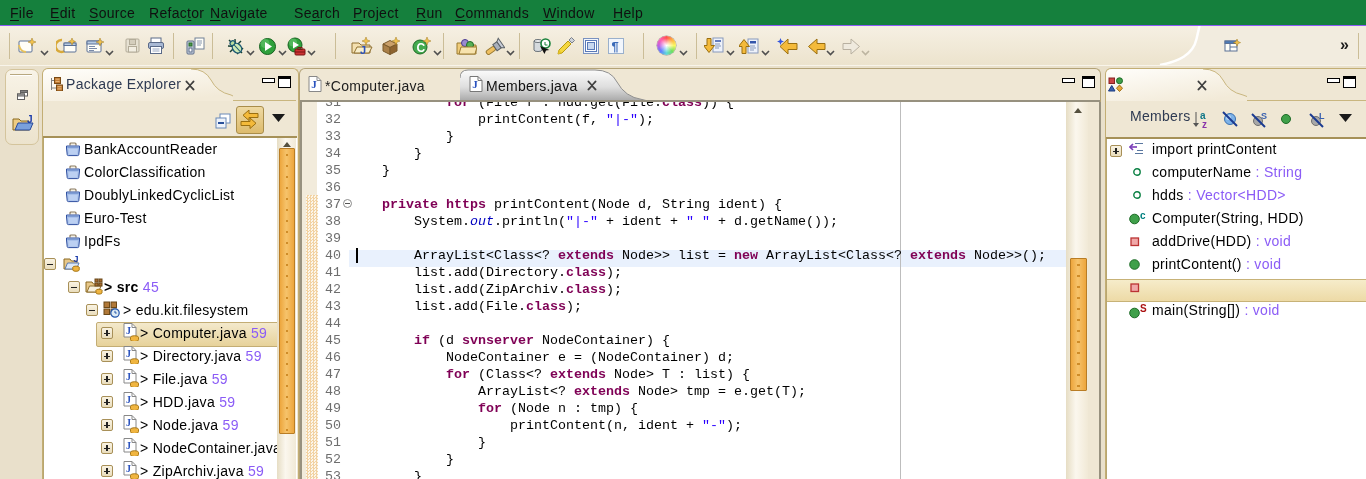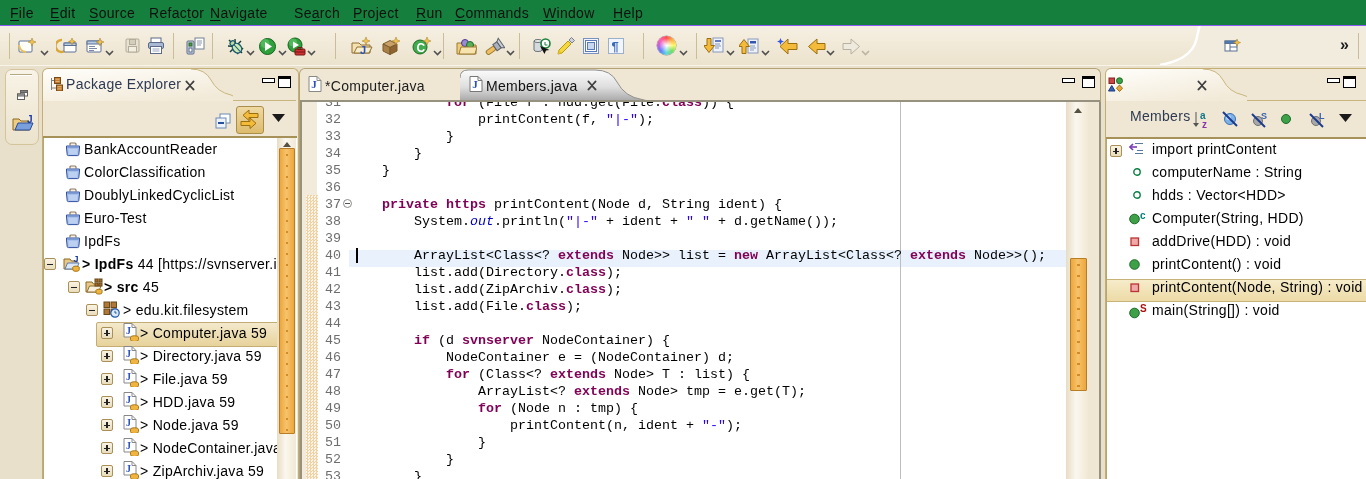--- a/index.html
+++ b/index.html
@@ -8,21 +8,21 @@
 .abs{position:absolute;}
 .mi{position:absolute;top:5px;font-size:14px;color:#101010;letter-spacing:0.3px;}
 .mi u{text-decoration:underline;text-underline-offset:2px;}
 .tsep{position:absolute;top:33px;width:1px;height:26px;background:#cbbd97;}
 .ticon{position:absolute;top:37px;}
 .chev{position:absolute;top:42px;}
 .vtitle{position:absolute;font-size:14px;color:#2e3a52;white-space:nowrap;letter-spacing:0.3px;}
 .minbtn{position:absolute;width:11px;height:3px;border:1px solid #000;background:#fff;}
 .maxbtn{position:absolute;width:11px;height:8px;border:1px solid #000;border-top:3.5px solid #000;background:#fff;}
 .trow{position:absolute;font-size:14px;color:#000;white-space:nowrap;letter-spacing:0.3px;}
-.gray{color:#000000;}
+.gray{color:#8b5cf6;}
 .pm{position:absolute;width:10px;height:10px;background:linear-gradient(#f9f3e3,#e9ddbd);border:1px solid #a89058;border-radius:2px;}
 .pm i{position:absolute;left:2px;top:4.5px;width:6px;height:1.5px;background:#222;}
 .pm.plus i:after{content:"";position:absolute;left:2.25px;top:-2.25px;width:1.5px;height:6px;background:#222;}
 .k{font-weight:bold;color:#7f0055;}
 .s{color:#2a00ff;}
 .f{font-style:italic;color:#0000c0;}
 .cl{position:absolute;font-family:"Liberation Mono",monospace;font-size:13.33px;line-height:17px;white-space:pre;color:#000;}
 .ln{position:absolute;width:24px;text-align:right;font-family:"Liberation Mono",monospace;font-size:13.33px;line-height:17px;color:#6e6e6e;}
 .mrow{position:absolute;font-size:14px;color:#000;white-space:nowrap;letter-spacing:0.3px;}
 </style>
@@ -356,21 +356,20 @@
   <span class="pm" style="left:0px;top:120px">
         <i></i>
       </span>
   <svg class="abs" style="left:19px;top:117px" width="18" height="17">
         <path d="M1 14 L1 4 L7 4 L8.5 6 L14 6 L14 14 Z" fill="#e8c88a" stroke="#8a6820"></path>
         <path d="M2 14 L4.5 8 L16 8 L13.5 14 Z" fill="#dce8f8" stroke="#5a7ab0"></path>
         <text x="10.5" y="7" font-size="9" font-weight="bold" fill="#1a3aaa" font-family="Liberation Sans">J</text>
         <ellipse cx="13" cy="12.5" rx="3.2" ry="1.4" fill="#f0b540" stroke="#a87818"></ellipse>
         <path d="M9.8 12.5 v2.4 a3.2 1.4 0 0 0 6.4 0 v-2.4" fill="#f0b540" stroke="#a87818"></path>
       </svg>
-  <span class="trow" style="left:38px;top:118px"><b>&gt; IpdFs</b> <span class="gray">44 [https://svnserver.i</span></span>
   <span class="pm" style="left:24px;top:143px">
         <i></i>
       </span>
   <svg class="abs" style="left:41px;top:140px" width="19" height="17">
         <path d="M1 14 L1 4 L7 4 L8.5 6 L14 6 L14 14 Z" fill="#e8c88a" stroke="#8a6820"></path>
         <path d="M2 14 L4.5 8 L16 8 L13.5 14 Z" fill="#f6efdd" stroke="#907030"></path>
         <rect x="10" y="1" width="3" height="3" fill="#a86a30" stroke="#6a4818"></rect>
         <rect x="14" y="1" width="3" height="3" fill="#a86a30" stroke="#6a4818"></rect>
         <rect x="10" y="5" width="3" height="3" fill="#a86a30" stroke="#6a4818"></rect>
         <rect x="14" y="5" width="3" height="3" fill="#a86a30" stroke="#6a4818"></rect>
@@ -666,20 +665,19 @@
         <rect x="1" y="1" width="7.5" height="7.5" fill="#f0a8a8" stroke="#bb3333" stroke-width="1.3"></rect>
       </svg>
   <span class="mrow" style="left:45px;top:94px">addDrive(HDD)<span class="gray"> : void</span></span>
   <svg class="abs" style="left:22px;top:120px" width="11" height="11">
         <circle cx="5.5" cy="5.5" r="4.8" fill="#3fa04a" stroke="#1d6b26"></circle>
       </svg>
   <span class="mrow" style="left:45px;top:117px">printContent()<span class="gray"> : void</span></span>
   <svg class="abs" style="left:23px;top:144px" width="10" height="10">
         <rect x="1" y="1" width="7.5" height="7.5" fill="#f0a8a8" stroke="#bb3333" stroke-width="1.3"></rect>
       </svg>
-  <span class="mrow" style="left:45px;top:140px">printContent(Node, String)<span class="gray"> : void</span></span>
   <svg class="abs" style="left:22px;top:164px" width="18" height="16">
         <circle cx="5.5" cy="10" r="4.8" fill="#3fa04a" stroke="#1d6b26"></circle>
         <text x="11" y="9" font-size="10" font-weight="bold" fill="#aa1111" font-family="Liberation Sans">S</text>
       </svg>
   <span class="mrow" style="left:45px;top:163px">main(String[])<span class="gray"> : void</span></span>
 </div>
 </div>
 
 </body></html>

